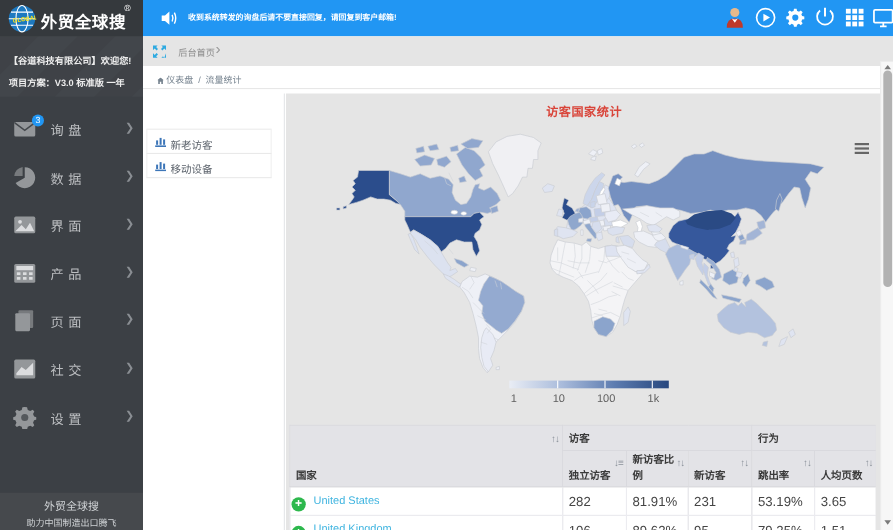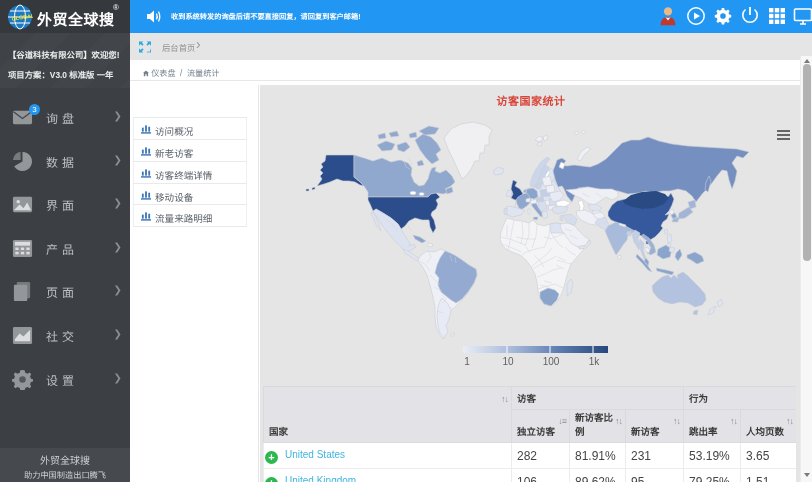--- a/index.html
+++ b/index.html
@@ -225,65 +225,32 @@
   <div id="sublist">
     <div class="sitem">
         <svg class="sico" viewBox="0 0 11 11">
           <g fill="#3d76b8">
             <rect x="0" y="9" width="11" height="1.6"></rect>
             <rect x="1" y="4" width="2" height="4.4"></rect>
             <rect x="4.5" y="1.5" width="2" height="6.9"></rect>
             <rect x="8" y="3" width="2" height="5.4"></rect>
           </g>
         </svg>
-        <div class="stxt">访问概况</div>
-      </div>
-    <div class="sitem">
-        <svg class="sico" viewBox="0 0 11 11">
-          <g fill="#3d76b8">
-            <rect x="0" y="9" width="11" height="1.6"></rect>
-            <rect x="1" y="4" width="2" height="4.4"></rect>
-            <rect x="4.5" y="1.5" width="2" height="6.9"></rect>
-            <rect x="8" y="3" width="2" height="5.4"></rect>
-          </g>
-        </svg>
         <div class="stxt">新老访客</div>
       </div>
     <div class="sitem">
         <svg class="sico" viewBox="0 0 11 11">
           <g fill="#3d76b8">
             <rect x="0" y="9" width="11" height="1.6"></rect>
             <rect x="1" y="4" width="2" height="4.4"></rect>
             <rect x="4.5" y="1.5" width="2" height="6.9"></rect>
             <rect x="8" y="3" width="2" height="5.4"></rect>
           </g>
         </svg>
-        <div class="stxt">访客终端详情</div>
-      </div>
-    <div class="sitem">
-        <svg class="sico" viewBox="0 0 11 11">
-          <g fill="#3d76b8">
-            <rect x="0" y="9" width="11" height="1.6"></rect>
-            <rect x="1" y="4" width="2" height="4.4"></rect>
-            <rect x="4.5" y="1.5" width="2" height="6.9"></rect>
-            <rect x="8" y="3" width="2" height="5.4"></rect>
-          </g>
-        </svg>
         <div class="stxt">移动设备</div>
-      </div>
-    <div class="sitem">
-        <svg class="sico" viewBox="0 0 11 11">
-          <g fill="#3d76b8">
-            <rect x="0" y="9" width="11" height="1.6"></rect>
-            <rect x="1" y="4" width="2" height="4.4"></rect>
-            <rect x="4.5" y="1.5" width="2" height="6.9"></rect>
-            <rect x="8" y="3" width="2" height="5.4"></rect>
-          </g>
-        </svg>
-        <div class="stxt">流量来路明细</div>
       </div>
   </div>
 </div>
 
 <div id="main">
   <div id="charttitle">访客国家统计</div>
   <div id="burger">
       <div></div>
       <div></div>
       <div></div>

